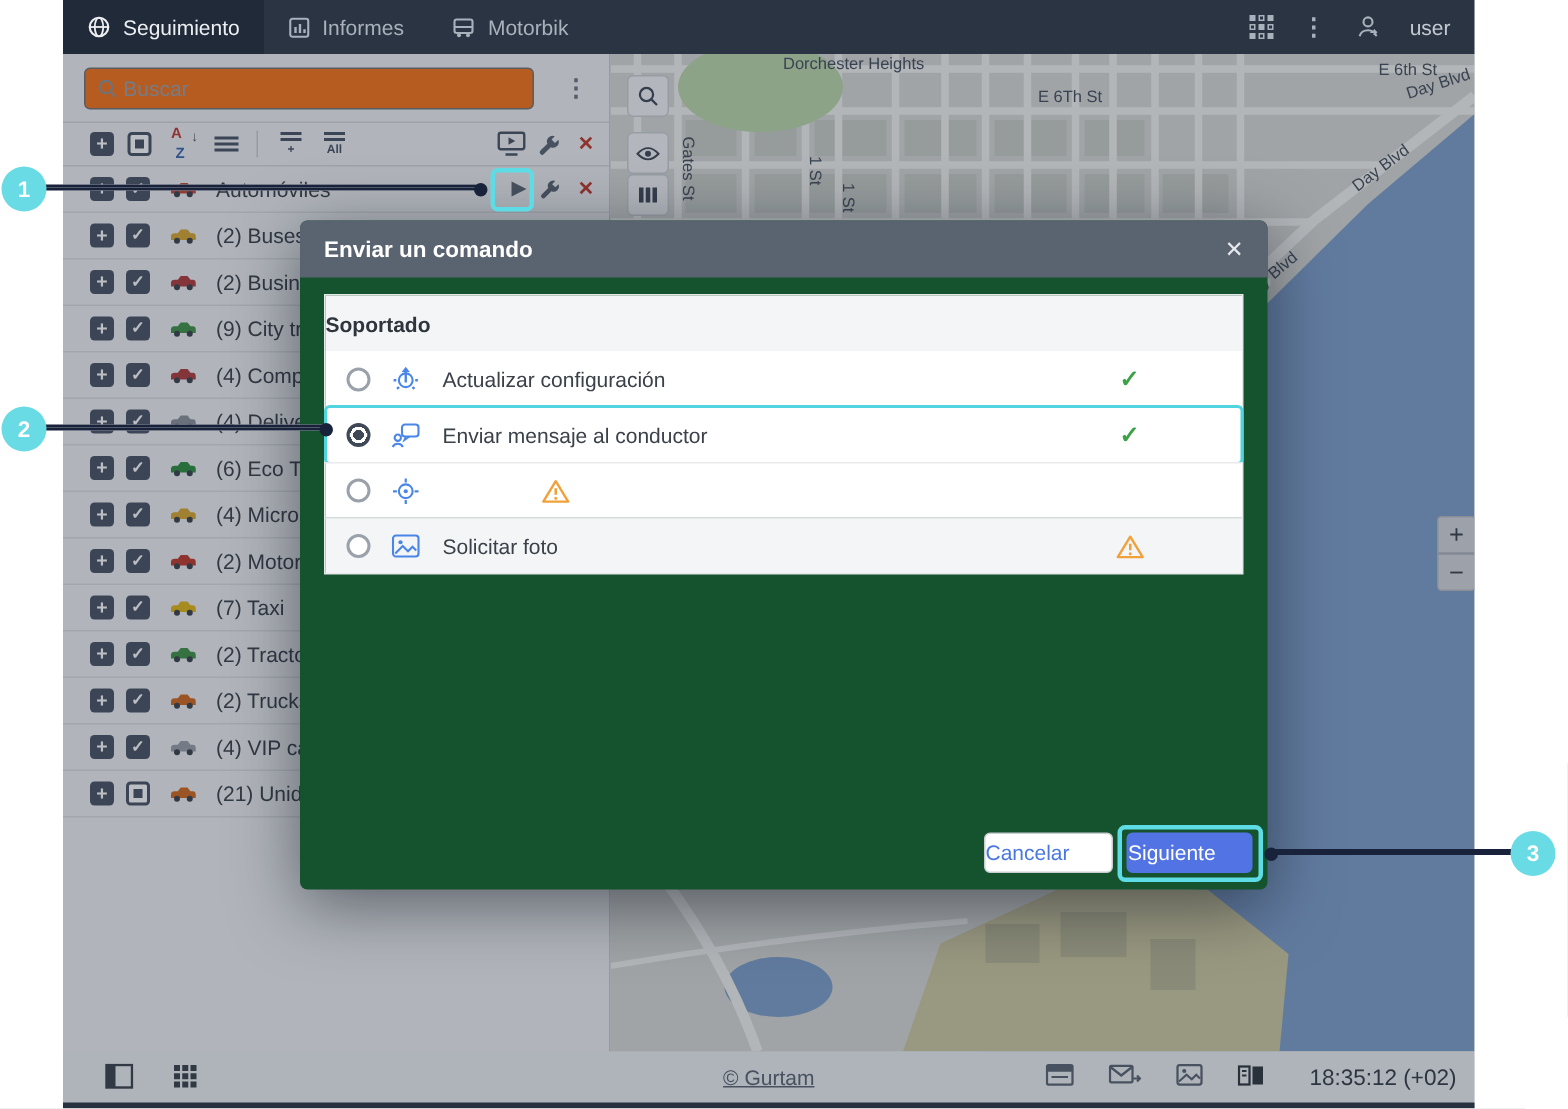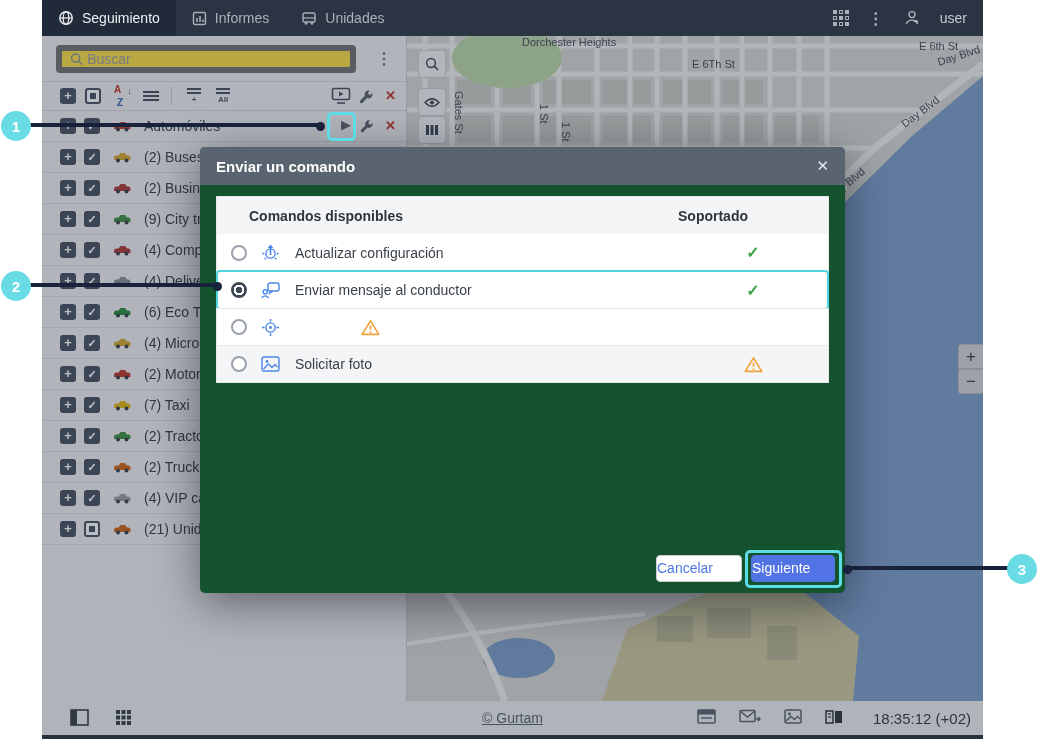--- a/index.html
+++ b/index.html
@@ -20,21 +20,21 @@
   .topbar-right { margin-left:auto; display:flex; align-items:center; gap:19px; padding-right:16px; color:#a9b1bd; }
   .kebab { font-size:16px; font-weight:bold; color:#a9b1bd; }
   .user-label { font-size:14px; color:#c4cad2; }
   .appgrid { display:grid; grid-template-columns:repeat(3,4px); grid-gap:2px; }
   .appgrid i { width:4px; height:4px; background:#a9b1bd; }
   .appgrid i.o { background:transparent; border:1px solid #a9b1bd; }
 
   
   .sidebar { position:absolute; left:0; top:36px; width:365px; height:665px; background:#f1f2f4; border-right:1px solid #c9cdd3; }
   .search-row { position:relative; height:45px; }
-  .search-box { position:absolute; left:14px; top:9px; width:300px; height:28px; background:#fde047; border:6px solid #737373; border-radius:4px; display:flex; align-items:center; padding:0 8px; gap:4px; }
+  .search-box { position:absolute; left:14px; top:9px; width:300px; height:28px; background:#f97316; border:1px solid #737373; border-radius:4px; display:flex; align-items:center; padding:0 8px; gap:4px; }
   .search-box input { border:none; outline:none; background:transparent; font-size:14px; color:#3a4149; width:100%; font-family:"Liberation Sans",sans-serif; }
   .search-box input::placeholder { color:#9aa1ab; }
   .side-kebab { position:absolute; right:14px; top:13px; color:#6b7280; }
   .side-toolbar { position:relative; height:30px; border-top:1px solid #d6d9dd; border-bottom:1px solid #d6d9dd; display:flex; align-items:center; padding-left:18px; gap:9px; }
   .sq-btn { width:16px; height:16px; background:#4a5264; border-radius:3px; color:#fff; font:bold 13px/15px "Liberation Sans",sans-serif; text-align:center; }
   .sq-ind { width:16px; height:16px; border:2px solid #4a5264; border-radius:3px; background:#fff; position:relative; }
   .sq-ind::after { content:""; position:absolute; left:3px; top:3px; width:6px; height:6px; background:#4a5264; }
   .sortaz { position:relative; width:20px; height:20px; margin-left:4px; }
   .sortaz .a { position:absolute; left:0; top:-2px; color:#c0392b; font:bold 10px "Liberation Sans",sans-serif; }
   .sortaz .z { position:absolute; left:3px; bottom:-2px; color:#3a66b0; font:bold 10px "Liberation Sans",sans-serif; }
@@ -134,21 +134,21 @@
         </svg>
         <span>Informes</span>
       </div>
       <div class="tab">
         <svg width="16" height="15" viewBox="0 0 16 15">
           <rect x="2" y="2" width="12" height="9" rx="1.5" fill="none" stroke="#a9b1bd" stroke-width="1.4"></rect>
           <line x1="2" y1="7" x2="14" y2="7" stroke="#a9b1bd" stroke-width="1.2"></line>
           <circle cx="5" cy="12.5" r="1.3" fill="#a9b1bd"></circle>
           <circle cx="11" cy="12.5" r="1.3" fill="#a9b1bd"></circle>
         </svg>
-        <span>Unidades</span>
+        <span>Motorbik</span>
       </div>
       <div class="topbar-right">
         <span class="appgrid">
           <i></i>
             <i class="o"></i>
             <i></i>
             <i class="o"></i>
             <i></i>
             <i class="o"></i>
             <i></i>
@@ -531,21 +531,20 @@
     <div class="overlay"></div>
   </div>
 
   <div class="modal">
     <div class="modal-header">
       <span>Enviar un comando</span>
       <span class="modal-close">✕</span>
     </div>
     <div class="cmd-table">
       <div class="cmd-head">
-        <span class="c1">Comandos disponibles</span>
         <span class="c2">Soportado</span>
       </div>
       <div class="cmd-row" style="border-top:none;">
         <span class="cell-radio">
             <span class="radio"></span>
           </span>
         <span class="cell-icon">
           <svg width="19" height="19" viewBox="0 0 19 19">
             <circle cx="9.5" cy="10.5" r="4.6" fill="none" stroke="#4a86e8" stroke-width="1.4"></circle>
             <g stroke="#4a86e8" stroke-width="1.6">

